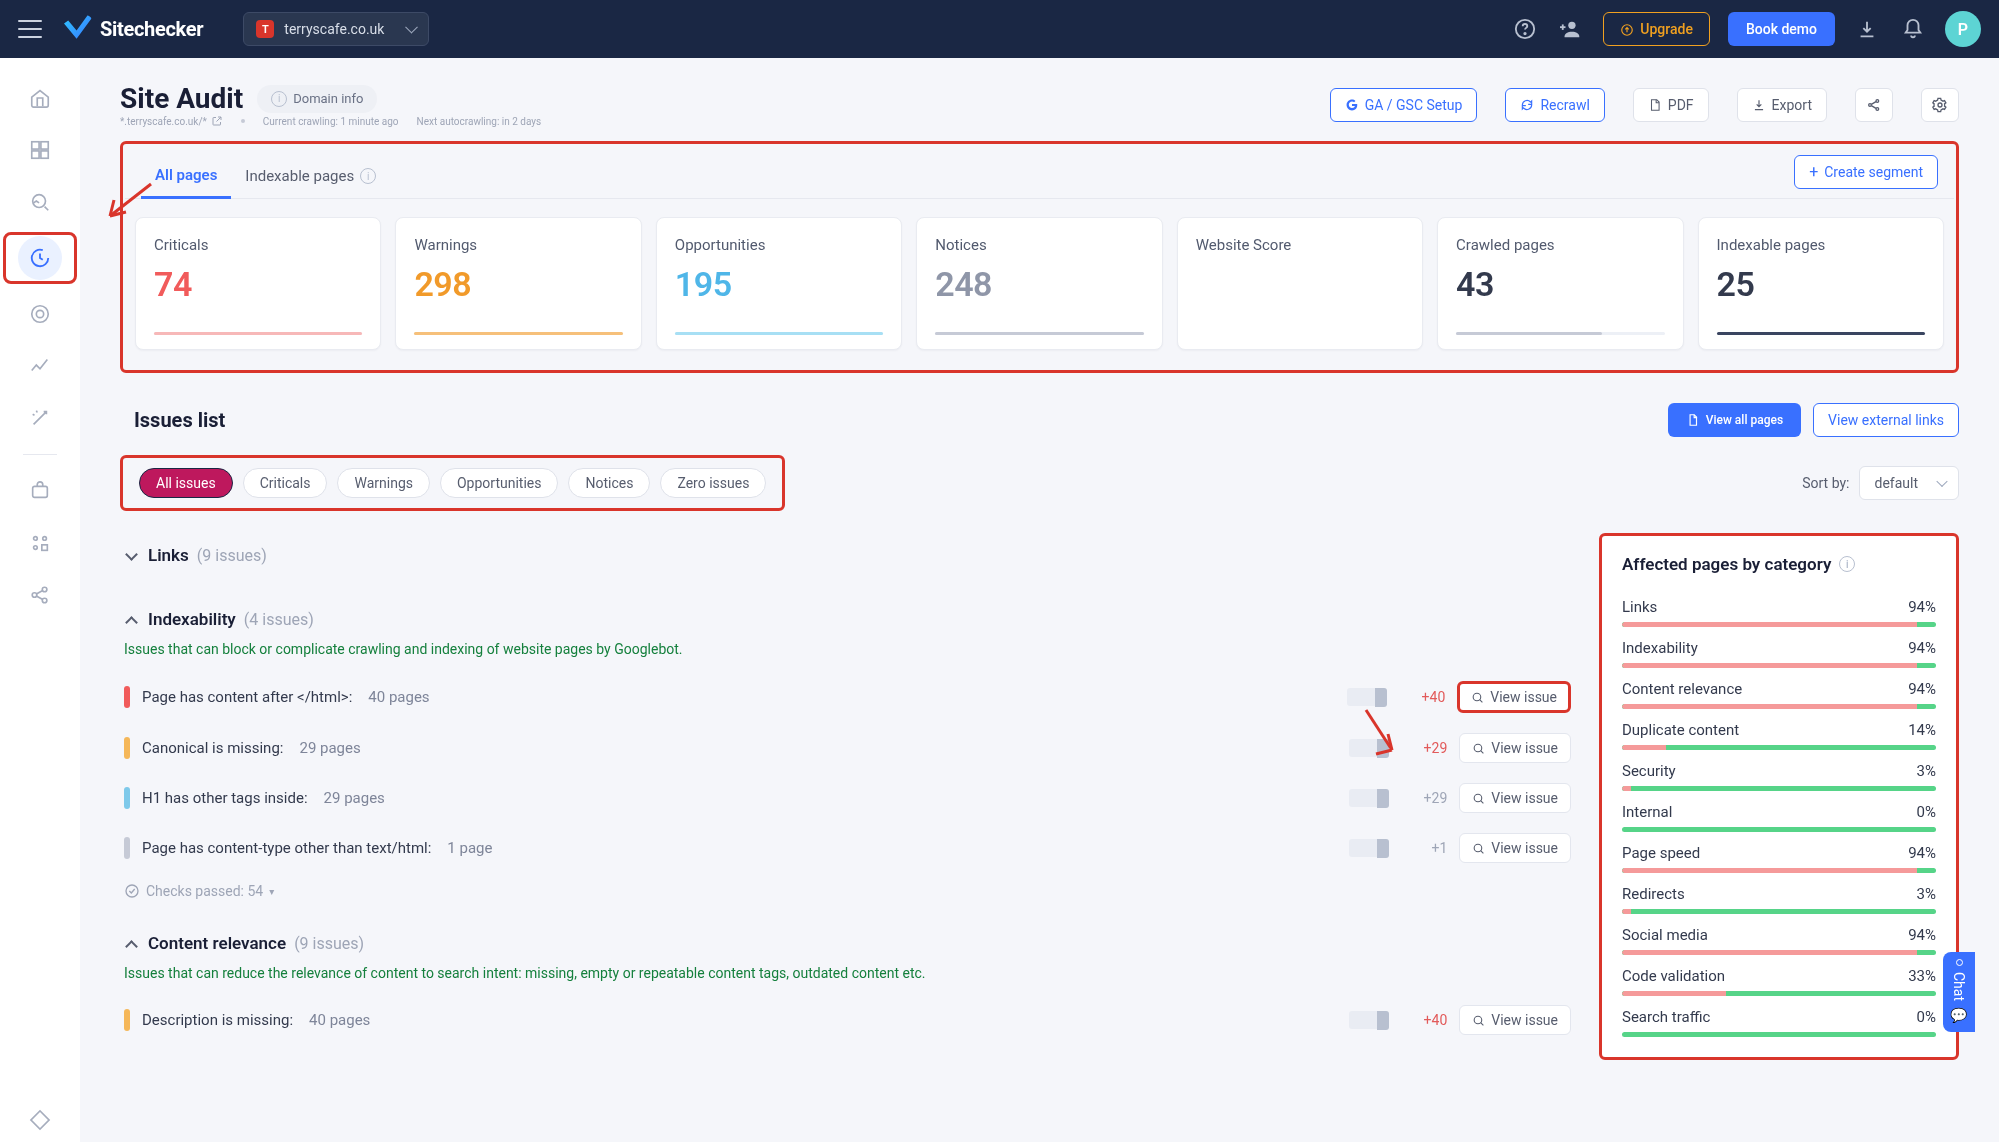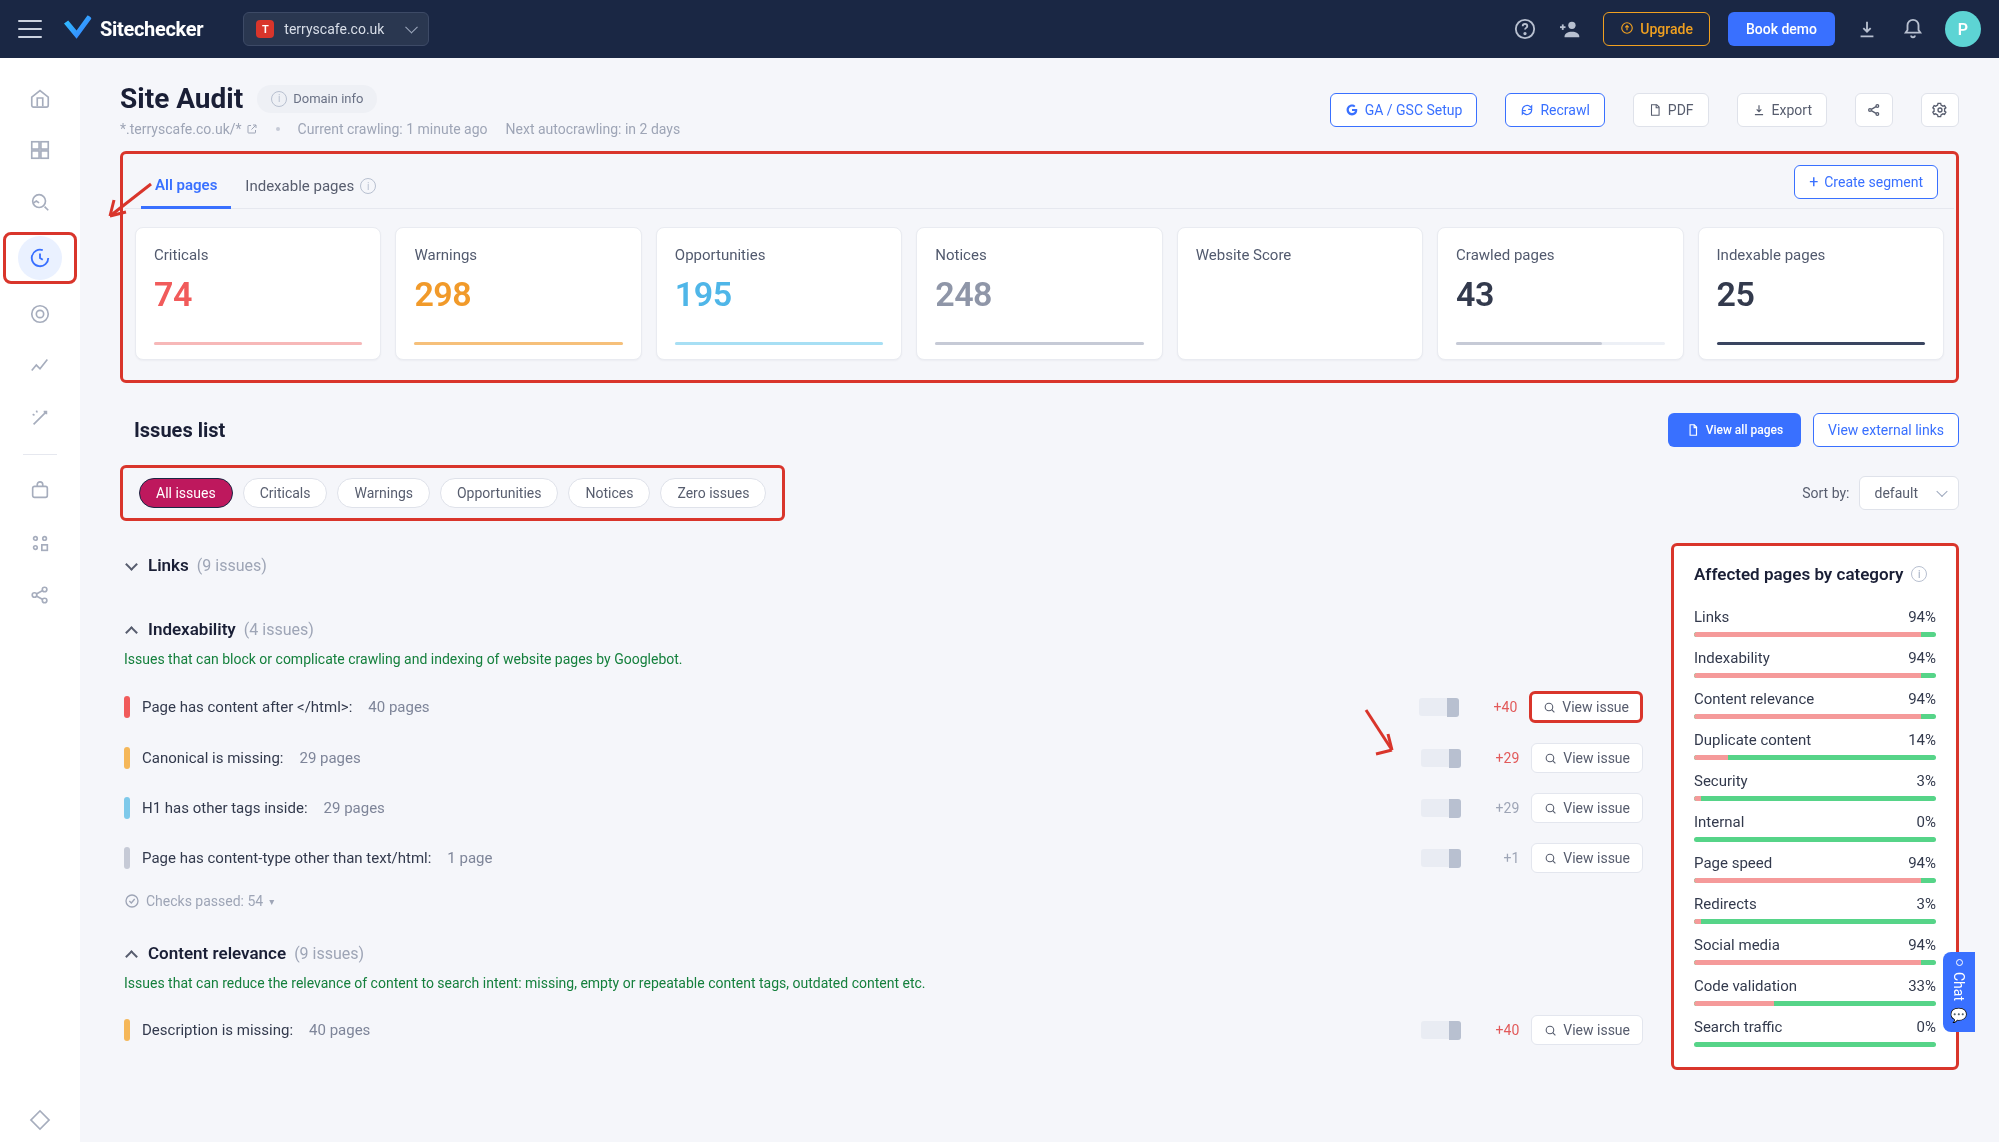--- a/index.html
+++ b/index.html
@@ -12,21 +12,21 @@
 .logo { display: flex; align-items: center; gap: 8px; font-weight: 700; font-size: 20px; letter-spacing: -.3px; }
 .logo-mark { width: 28px; height: 28px; position: relative; }
 .logo-mark::before { content: ""; position: absolute; inset: 0; border-radius: 6px; background: linear-gradient(135deg, #2ec7ff 0%, #3970ff 100%); clip-path: polygon(0 30%, 45% 85%, 100% 10%, 85% 0, 45% 55%, 15% 20%); }
 .domain-select { margin-left: 40px; background: #2a3750; border: 1px solid #3d4a66; border-radius: 6px; padding: 7px 44px 7px 12px; display: flex; align-items: center; gap: 10px; font-size: 14px; color: #d8dee8; cursor: pointer; position: relative; }
 .domain-select .badge { background: #d9352b; color: #fff; width: 18px; height: 18px; border-radius: 4px; display: inline-flex; align-items: center; justify-content: center; font-size: 11px; font-weight: 600; }
 .domain-select::after { content: ""; position: absolute; right: 12px; top: 50%; width: 8px; height: 8px; border-right: 1.5px solid #9da8bd; border-bottom: 1.5px solid #9da8bd; transform: translateY(-70%) rotate(45deg); }
 .topbar-spacer { flex: 1; }
 .topbar-actions { display: flex; align-items: center; gap: 18px; }
 .icon-btn { width: 28px; height: 28px; display: flex; align-items: center; justify-content: center; color: #b8c0d0; cursor: pointer; }
 .icon-btn svg { width: 22px; height: 22px; }
-.btn-upgrade { border: 1px solid #f0a020; color: #f0a020; border-radius: 6px; padding: 8px 16px; font-size: 14px; font-weight: 500; cursor: pointer; display: flex; align-items: flex-start; gap: 6px; }
+.btn-upgrade { border: 1px solid #f0a020; color: #f0a020; border-radius: 6px; padding: 8px 16px; font-size: 14px; font-weight: 500; cursor: pointer; display: flex; align-items: flex-end; gap: 6px; }
 .btn-book { background: #3970ff; color: #fff; border-radius: 6px; padding: 9px 18px; font-size: 14px; font-weight: 500; cursor: pointer; }
 .avatar { width: 36px; height: 36px; border-radius: 50%; background: #5dd4d4; color: #fff; display: flex; align-items: center; justify-content: center; font-weight: 600; font-size: 16px; cursor: pointer; }
 
 
 .content-wrap { display: flex; }
 .sidebar { width: 80px; background: #fff; padding-top: 18px; display: flex; flex-direction: column; align-items: center; gap: 8px; min-height: calc(100vh - 58px); }
 .side-item { width: 44px; height: 44px; border-radius: 50%; display: flex; align-items: center; justify-content: center; color: #a6adbd; cursor: pointer; }
 .side-item svg { width: 22px; height: 22px; }
 .side-divider { width: 34px; height: 1px; background: #e6e8ef; margin: 6px 0; }
 .side-item.active-highlight { border: 3px solid #d9352b; border-radius: 8px; width: 74px; height: 52px; position: relative; }
@@ -34,21 +34,21 @@
 
 .red-arrow { position: absolute; pointer-events: none; }
 .red-arrow svg { stroke: #d9352b; }
 
 .main { flex: 1; padding: 24px 40px 40px 40px; max-width: calc(100% - 80px); }
 
 
 .page-head { display: flex; align-items: center; gap: 14px; flex-wrap: wrap; }
 .page-title { font-size: 28px; font-weight: 700; color: #1a1f36; }
 .domain-info-pill { background: #eef0f5; border-radius: 18px; padding: 6px 14px; font-size: 13px; color: #6a7185; display: flex; align-items: center; gap: 6px; cursor: pointer; }
-.page-subhead { display: flex; align-items: center; gap: 18px; color: #9ea5b6; font-size: 14px; margin-top: 6px; }
+.page-subhead { display: flex; align-items: center; gap: 18px; color: #9ea5b6; font-size: 10px; }
 .page-subhead .dot { width: 4px; height: 4px; border-radius: 50%; background: #c6cad6; }
 .ext-icon { width: 12px; height: 12px; margin-left: 4px; }
 
 .header-actions { margin-left: auto; display: flex; align-items: center; gap: 28px; }
 .btn-outline { border: 1px solid #3970ff; color: #3970ff; background: #fff; border-radius: 6px; padding: 8px 14px; font-size: 14px; cursor: pointer; display: flex; align-items: center; gap: 6px; }
 .btn-ghost { border: 1px solid #dfe2ea; color: #575d6e; background: #fff; border-radius: 6px; padding: 8px 14px; font-size: 14px; cursor: pointer; display: flex; align-items: center; gap: 6px; }
 .btn-ghost.sq { padding: 8px 10px; }
 
 
 .red-box { border: 3px solid #d9352b; border-radius: 6px; padding: 2px; margin-top: 14px; }
@@ -87,21 +87,21 @@
 .filter-chips { display: flex; gap: 10px; border: 3px solid #d9352b; border-radius: 6px; padding: 10px 16px; }
 .chip { border: 1px solid #dfe2ea; border-radius: 18px; padding: 6px 16px; font-size: 14px; color: #575d6e; cursor: pointer; background: #fff; }
 .chip.active { background: #be185d; color: #fff; border-color: #1a2744; }
 .sort-wrap { margin-left: auto; display: flex; align-items: center; gap: 10px; font-size: 14px; color: #575d6e; }
 .select { border: 1px solid #dfe2ea; border-radius: 6px; padding: 8px 40px 8px 14px; background: #fff; font-size: 14px; color: #575d6e; cursor: pointer; position: relative; }
 .select::after { content: ""; position: absolute; right: 12px; top: 50%; width: 7px; height: 7px; border-right: 1.5px solid #9da8bd; border-bottom: 1.5px solid #9da8bd; transform: translateY(-70%) rotate(45deg); }
 
 
 .cols { display: flex; gap: 24px; margin-top: 22px; align-items: flex-start; }
 .left-col { flex: 1; min-width: 0; }
-.right-col { width: 288px; border: 3px solid #d9352b; border-radius: 6px; padding: 18px 20px; background: #fff; }
+.right-col { width: 360px; border: 3px solid #d9352b; border-radius: 6px; padding: 18px 20px; background: #fff; }
 
 .group-head { display: flex; align-items: center; gap: 8px; padding: 12px 4px; cursor: pointer; }
 .group-head .chev { width: 16px; height: 16px; display: inline-block; position: relative; }
 .group-head .chev::before { content: ""; position: absolute; left: 3px; top: 3px; width: 7px; height: 7px; border-right: 2px solid #575d6e; border-bottom: 2px solid #575d6e; }
 .chev.down::before { transform: rotate(45deg); }
 .chev.up::before { transform: rotate(-135deg); top: 7px; }
 .group-title { font-size: 17px; font-weight: 600; color: #1a1f36; }
 .group-count { font-size: 16px; color: #9ea5b6; font-weight: 400; }
 .group-desc { font-size: 14px; color: #15803d; padding: 0 4px 14px 4px; }
 

